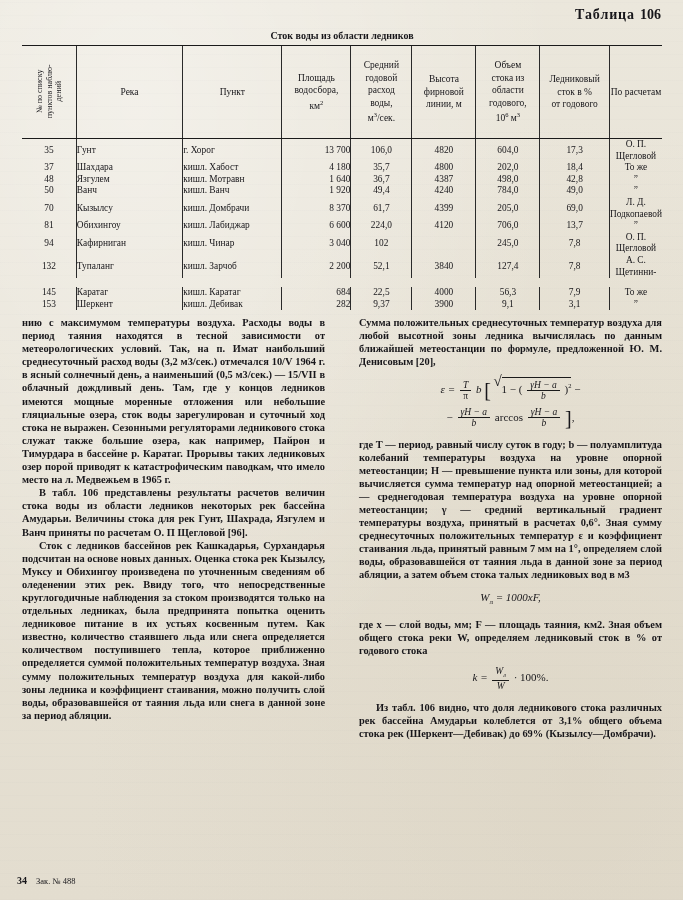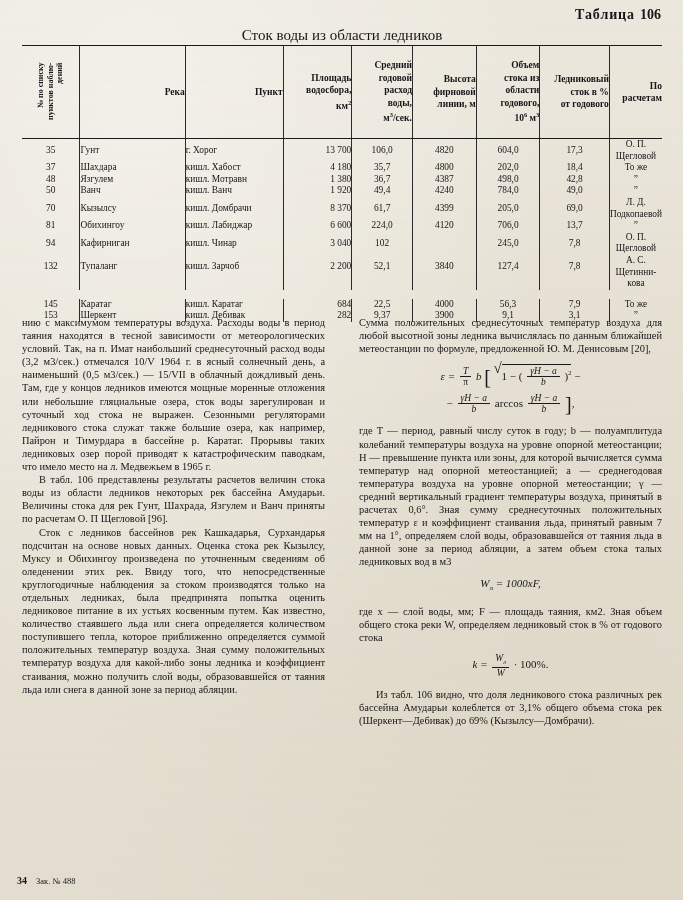--- a/index.html
+++ b/index.html
@@ -43,31 +43,31 @@
     border-collapse:collapse;width:640px;
     font-size:9px;
   }
   table.main th,table.main td{
     padding:0;vertical-align:middle;
   }
   .vline{border-left:1px solid #2a2a2a;}
   .hdr-row th{
     border-bottom:1.3px solid #1a1a1a;
     height:92px;
-    text-align:right;
-    font-weight:bold;
+    text-align:center;
+    font-weight:normal;
     font-size:9.5px;
     line-height:12.5px;
     padding:2px 3px;
   }
   .title-row td{
     height:20px;
     text-align:center;
-    font-weight:normal;
-    font-size:15px;
+    font-weight:bold;
+    font-size:10px;
     border-bottom:1.6px solid #1a1a1a;
   }
   .rot{
     width:30px;
   }
   .rot .rotbox{
     transform:rotate(-90deg);
     white-space:nowrap;
     font-size:8px;
     line-height:9.5px;
@@ -87,21 +87,21 @@
   }
   .col{
     position:absolute;top:0;width:303px;
     font-size:10.4px;line-height:13.1px;
     text-align:justify;
     text-justify:inter-word;
     hyphens:manual;
   }
   .col.left{left:0;}
   .col.right{left:337px;}
-  .col p{margin:0;}
+  .col p{margin:0;font-weight:bold;}
   .col p.ind{text-indent:17px;}
 
   
   .formula{
     text-align:center;
     margin:9px 0 9px 0;
     font-family:"Liberation Serif", serif;
     font-size:11px;
   }
   .frac{
@@ -209,21 +209,21 @@
             <td class="c vline">35,7</td>
             <td class="c vline">4800</td>
             <td class="c vline">202,0</td>
             <td class="c vline">18,4</td>
             <td class="c vline">То же</td>
           </tr>
           <tr>
             <td class="colnum">48</td>
             <td class="l vline">Язгулем</td>
             <td class="l vline">кишл. Мотравн</td>
-            <td class="r vline">1 380</td>
+            <td class="r vline">1 640</td>
             <td class="c vline">36,7</td>
             <td class="c vline">4387</td>
             <td class="c vline">498,0</td>
             <td class="c vline">42,8</td>
             <td class="c vline">”</td>
           </tr>
           <tr>
             <td class="colnum">50</td>
             <td class="l vline">Ванч</td>
             <td class="l vline">кишл. Ванч</td>
@@ -270,31 +270,20 @@
           <tr>
             <td class="colnum">132</td>
             <td class="l vline">Тупаланг</td>
             <td class="l vline">кишл. Зарчоб</td>
             <td class="r vline">2 200</td>
             <td class="c vline">52,1</td>
             <td class="c vline">3840</td>
             <td class="c vline">127,4</td>
             <td class="c vline">7,8</td>
             <td class="c vline">А. С. Щетинни-</td>
-          </tr>
-          <tr>
-            <td class="colnum"></td>
-            <td class="l vline"></td>
-            <td class="l vline"></td>
-            <td class="r vline"></td>
-            <td class="c vline"></td>
-            <td class="c vline"></td>
-            <td class="c vline"></td>
-            <td class="c vline"></td>
-            <td class="c vline">кова</td>
           </tr>
           <tr class="spacer">
             <td colspan="9"></td>
           </tr>
           <tr>
             <td class="colnum">145</td>
             <td class="l vline">Каратаг</td>
             <td class="l vline">кишл. Каратаг</td>
             <td class="r vline">684</td>
             <td class="c vline">22,5</td>

